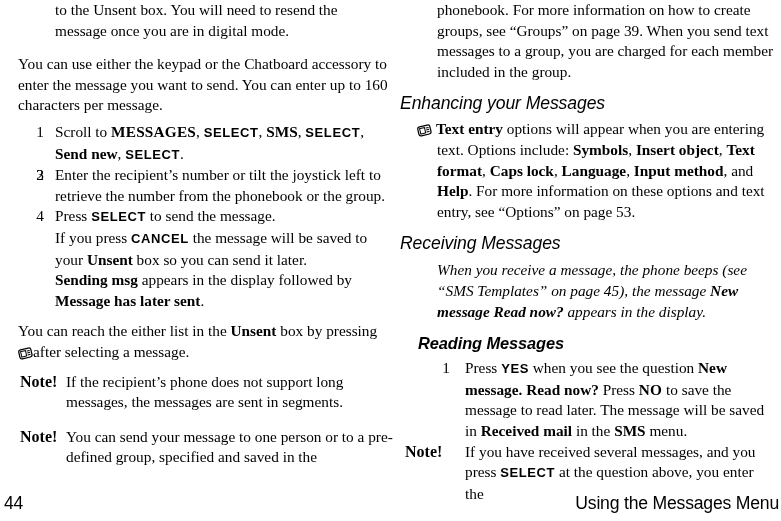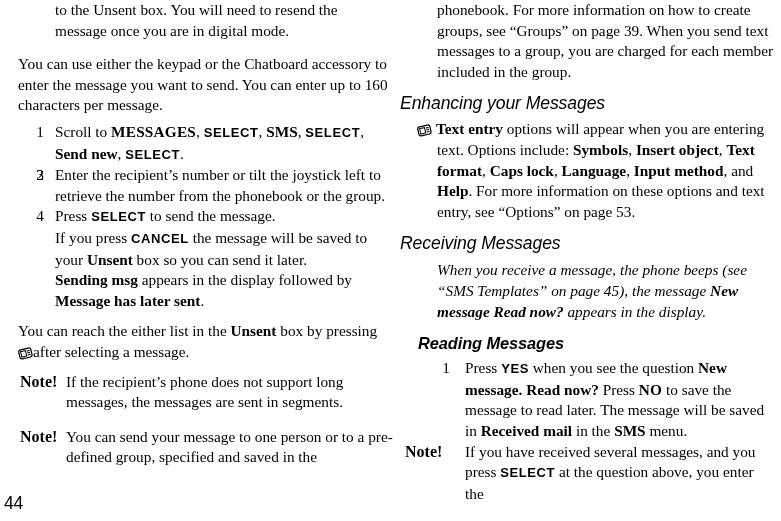--- a/index.html
+++ b/index.html
@@ -248,15 +248,16 @@
 
     <div class="note" style="margin-top:0px;">
       <span class="note-lbl">Note!</span>
       <span><span>If you have received several messages, and you press </span><span class="key">SELECT</span><span> at the question above, you enter the</span></span>
     </div>
 
   </div>
 
   <div class="footer">
     <span class="pg-num">44</span>
+    <span class="run-head">Using the Messages Menu</span>
   </div>
 
 </div>
 
 </body></html>

